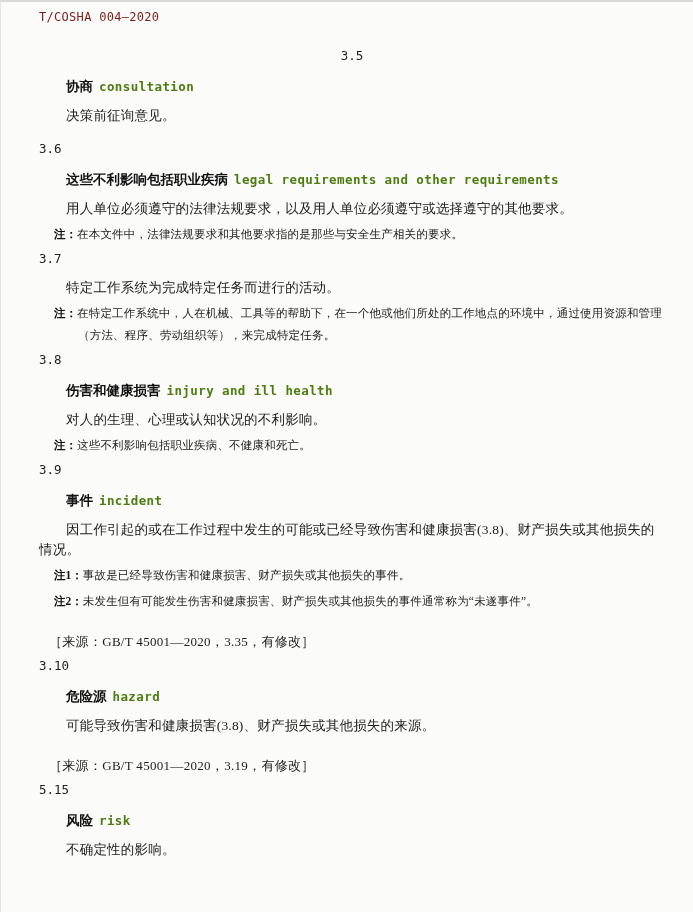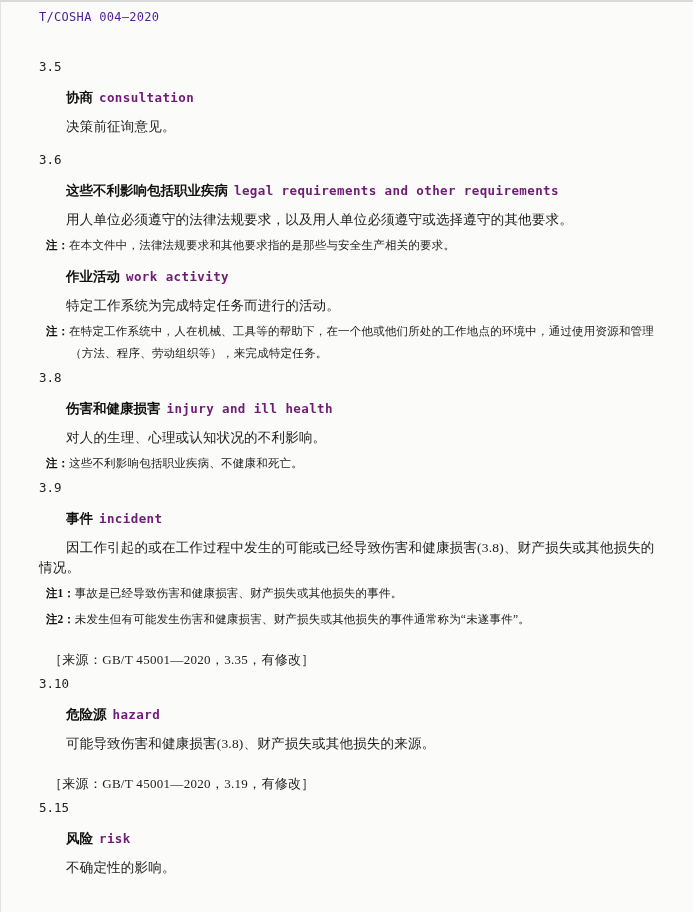--- a/index.html
+++ b/index.html
@@ -18,66 +18,66 @@
     border-top: 2px solid #d9d9d7;
     border-left: 1px solid #e3e3e1;
     padding: 8px 28px 0 38px;
   }
 
   .doc-header {
     font-family: "DejaVu Sans Mono", "Liberation Mono", monospace;
     font-size: 12px;
     line-height: 14px;
     letter-spacing: 0.3px;
-    color: #4c1d95;
+    color: #7f1d1d;
   }
 
   .sec-num {
     font-family: "DejaVu Sans Mono", "Liberation Mono", monospace;
     font-size: 12.5px;
     line-height: 20px;
     margin-top: 13px;
     color: #222;
   }
-  .sec-num.first { margin-top: 33px; }
+  .sec-num.first { margin-top: 22px; text-align: center; }
   .sec-num.after-note { margin-top: 4px; }
 
   .term-line {
     margin-top: 10px;
     margin-left: 27px;
     line-height: 20px;
     white-space: nowrap;
   }
   .term-zh {
     font-size: 13.5px;
     font-weight: 700;
     color: #111;
     text-align: center;
   }
   .term-en {
     font-family: "DejaVu Sans Mono", "Liberation Mono", monospace;
     font-size: 12.5px;
     font-weight: 600;
     letter-spacing: 0.4px;
     margin-left: 6px;
-    color: #701a75;
+    color: #4d7c0f;
   }
 
   .body-para {
     margin-top: 9px;
     font-size: 13.5px;
     line-height: 20px;
     text-indent: 2em;
     color: #1c1c1c;
     letter-spacing: 0.2px;
   }
 
   .note {
     margin-top: 4px;
-    margin-left: 7px;
+    margin-left: 15px;
     font-size: 11.5px;
     line-height: 22px;
     color: #222;
     padding-left: 24px;
     text-indent: -24px;
   }
   .note.numbered { padding-left: 32px; text-indent: -32px; }
   .note-label { font-weight: 700; color: #111; }
   .note-text { letter-spacing: 0.2px; }
 
@@ -105,23 +105,21 @@
 
   <div class="sec-num">3.6</div>
   <div class="term-line">
     <span class="term-zh">这些不利影响包括职业疾病</span><span class="term-en">legal requirements and other requirements</span>
   </div>
   <div class="body-para">用人单位必须遵守的法律法规要求，以及用人单位必须遵守或选择遵守的其他要求。</div>
   <div class="note">
     <span class="note-label">注：</span><span class="note-text">在本文件中，法律法规要求和其他要求指的是那些与安全生产相关的要求。</span>
   </div>
 
-  <div class="term-line">
-    <span class="term-zh">作业活动</span><span class="term-en">work activity</span>
-  </div>
+  <div class="sec-num after-note">3.7</div>
   <div class="body-para">特定工作系统为完成特定任务而进行的活动。</div>
   <div class="note">
     <span class="note-label">注：</span><span class="note-text">在特定工作系统中，人在机械、工具等的帮助下，在一个他或他们所处的工作地点的环境中，通过使用资源和管理（方法、程序、劳动组织等），来完成特定任务。</span>
   </div>
 
   <div class="sec-num after-note">3.8</div>
   <div class="term-line">
     <span class="term-zh">伤害和健康损害</span><span class="term-en">injury and ill health</span>
   </div>
   <div class="body-para">对人的生理、心理或认知状况的不利影响。</div>

